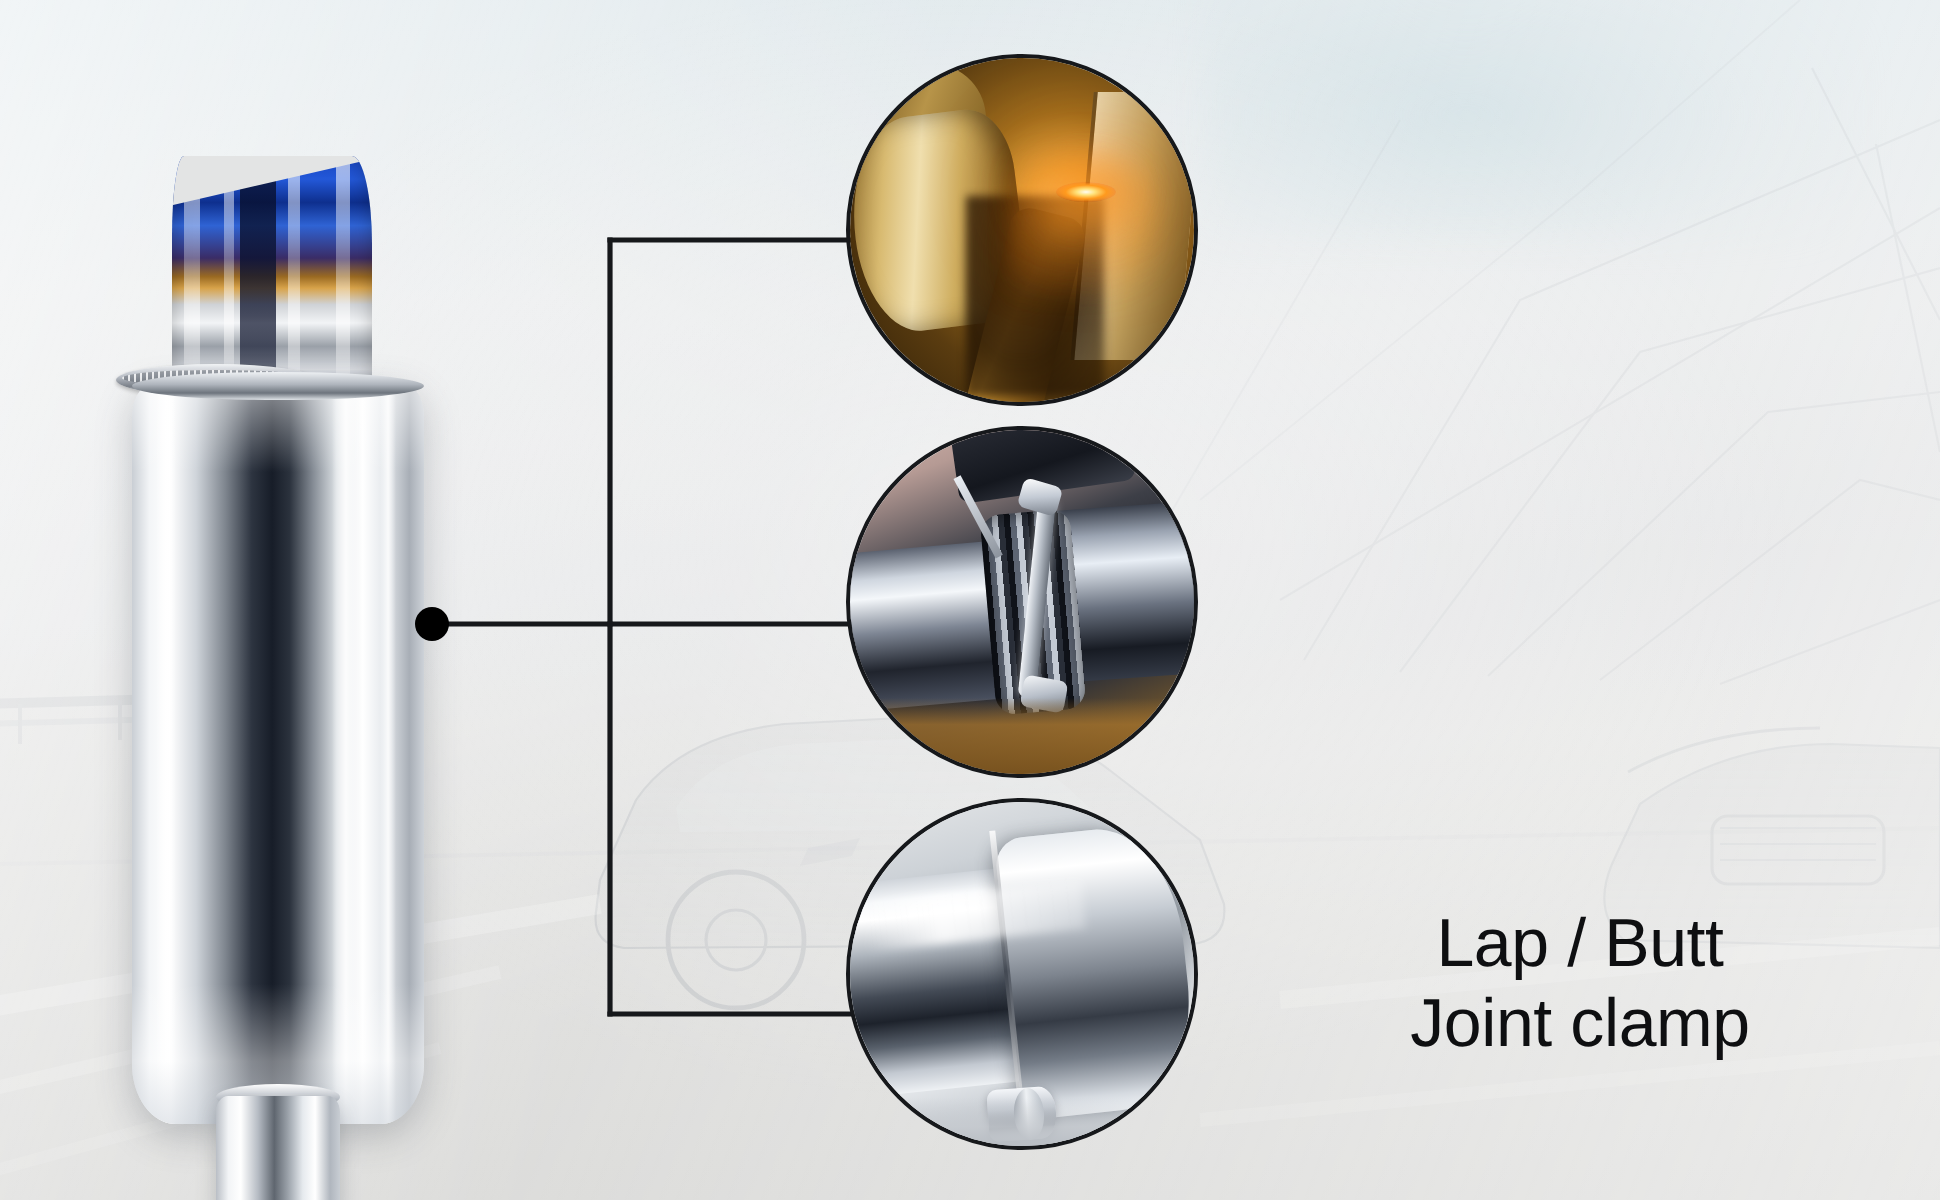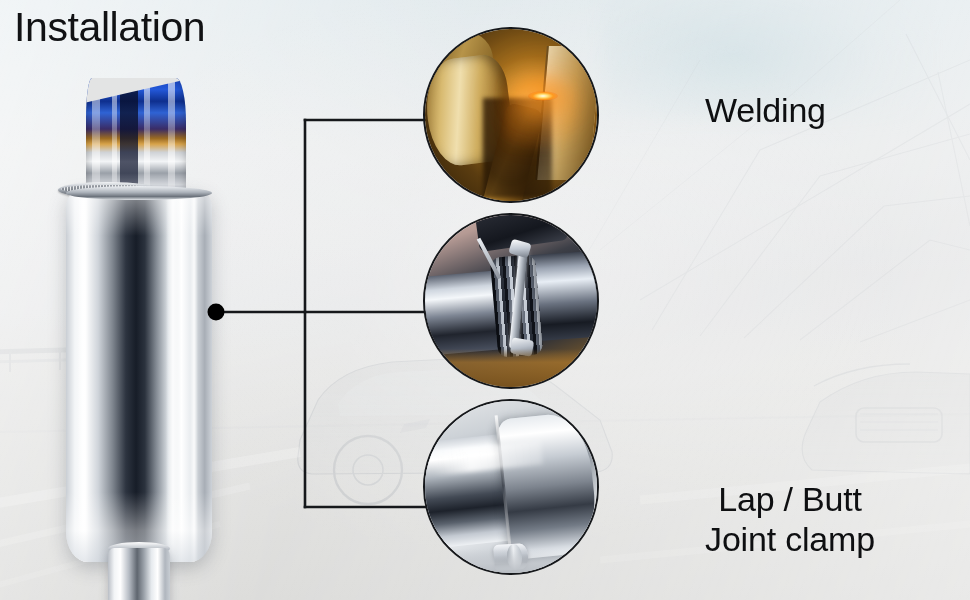--- a/index.html
+++ b/index.html
@@ -501,21 +501,20 @@
     left: 640px;
     top: 272px;
     width: 295px;
     text-align: center;
   }
   #label-lap {
     left: 650px;
     top: 452px;
     width: 280px;
     text-align: center;
-    margin-top: 27px;
   }
 </style>
 </head>
 <body>
 
 <div id="stage">
 
   <div class="bg-base"></div>
   <div class="bg-sky"></div>
   <div class="bg-sky-tint"></div>
@@ -573,21 +572,20 @@
     </g>
     <g opacity="0.16" stroke="#b0b5bb" stroke-width="1" fill="none">
       <path d="M600 250 L790 96 L900 0"></path>
       <path d="M560 300 L700 60"></path>
     </g>
   </svg>
 
   <div class="bg-haze"></div>
   <div class="bg-vignette"></div>
 
-  <div class="title">Installation</div>
 
   <div class="product">
 
     <div class="tip-wrap">
       <div class="tip-body">
         <div class="tip-dark" style="left:34px;"></div>
         <div class="tip-streak" style="left:6px;"></div>
         <div class="tip-streak" style="left:26px; width:5px;"></div>
         <div class="tip-streak" style="left:58px; width:6px;"></div>
         <div class="tip-streak" style="left:82px; width:7px;"></div>
@@ -656,19 +654,18 @@
       <div class="lap-pipe"></div>
       <div class="lap-sleeve"></div>
       <div class="lap-seam"></div>
       <div class="lap-hl"></div>
       <div class="lap-bolt"></div>
       <div class="lap-bolt-head"></div>
       <div class="lap-floor"></div>
     </div>
   </div>
 
-  <div class="label" id="label-welding">Welding</div>
 
 
   <div class="label" id="label-lap">Lap / Butt
 Joint clamp</div>
 
 </div>
 
 </body></html>

